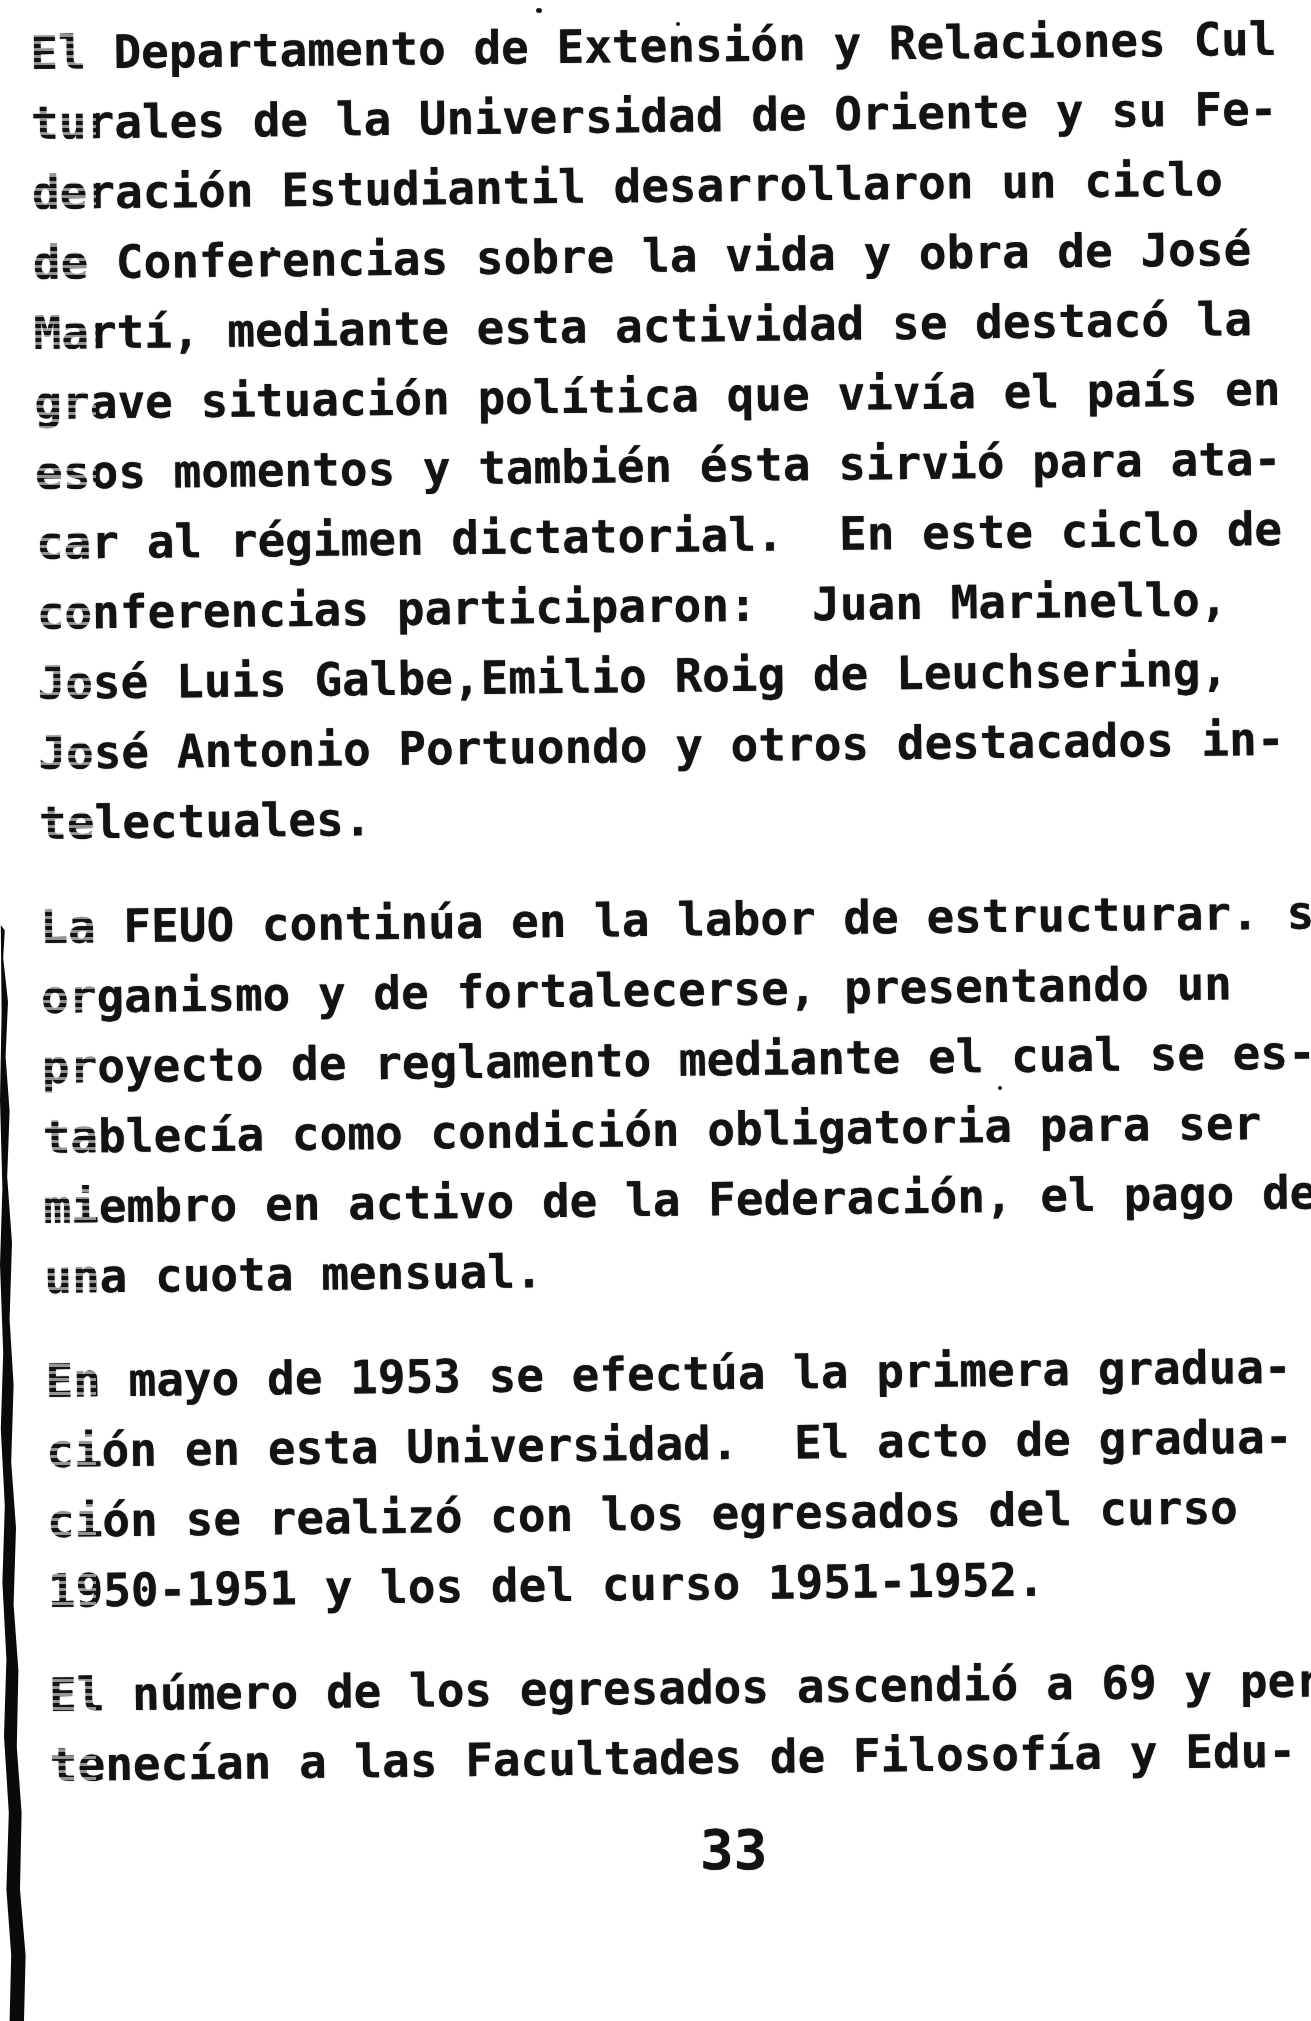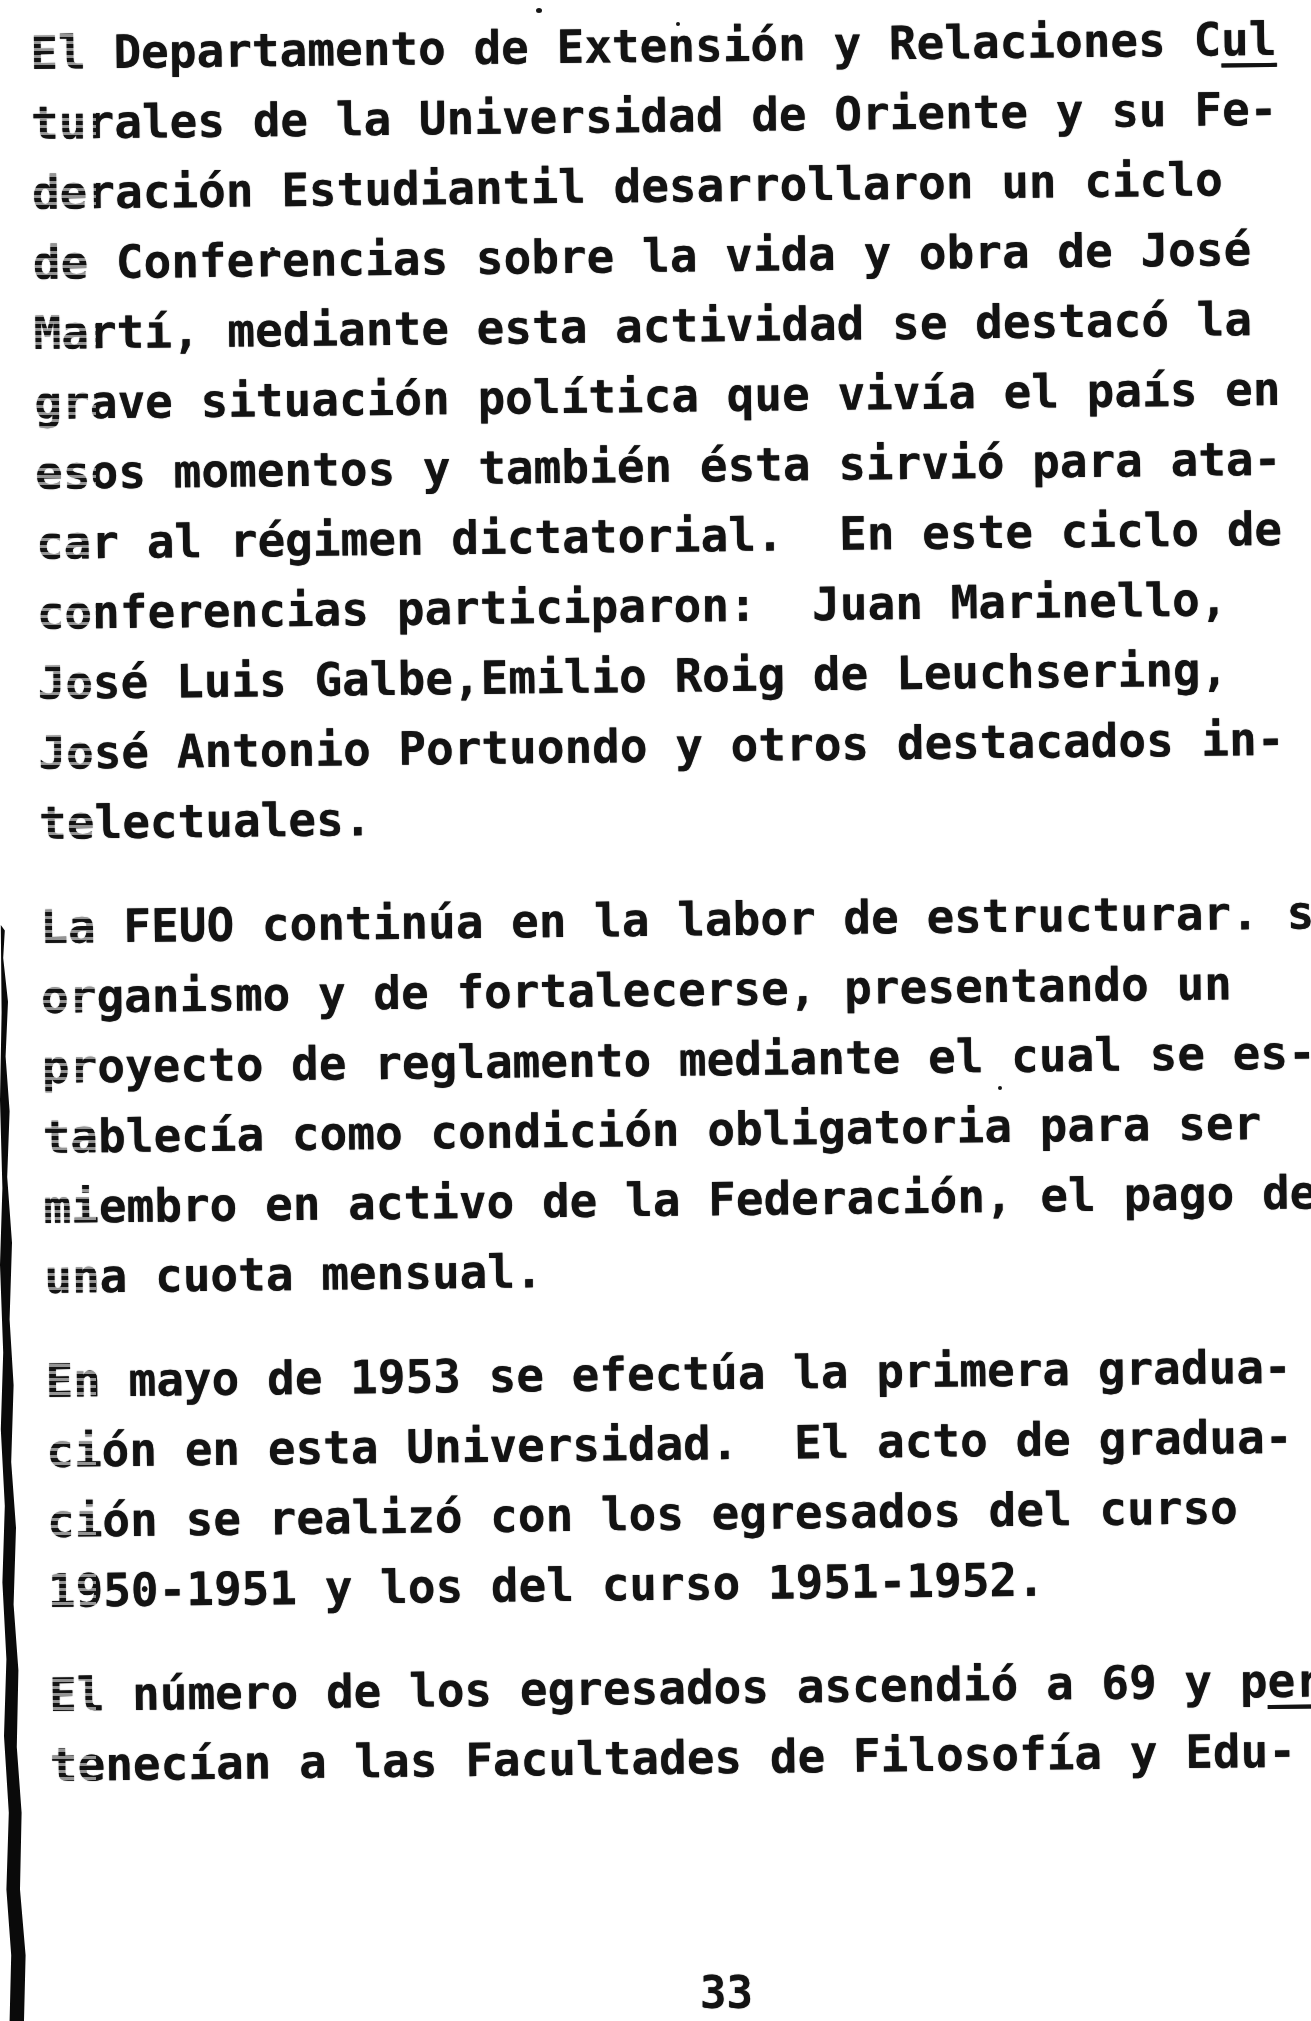--- a/index.html
+++ b/index.html
@@ -24,29 +24,28 @@
   .line {
     height: 70px;
     line-height: 70px;
     font-size: 46px;
     font-weight: bold;
     white-space: pre;
     letter-spacing: 0px;
     text-shadow: 0 0 1px rgba(10,10,10,0.75);
   }
   .u-tail {
-    text-decoration: underline;
     text-decoration-thickness: 4px;
     text-underline-offset: 8px;
   }
   .page-number {
     position: absolute;
     left: 700px;
-    top: 1967px;
-    font-size: 44px;
+    top: 1824px;
+    font-size: 56px;
     font-weight: bold;
     line-height: 52px;
     text-shadow: 0 0 1px rgba(10,10,10,0.75);
   }
   
   .binding-stripe {
     position: absolute;
     left: 0;
     top: 925px;
     width: 40px;

